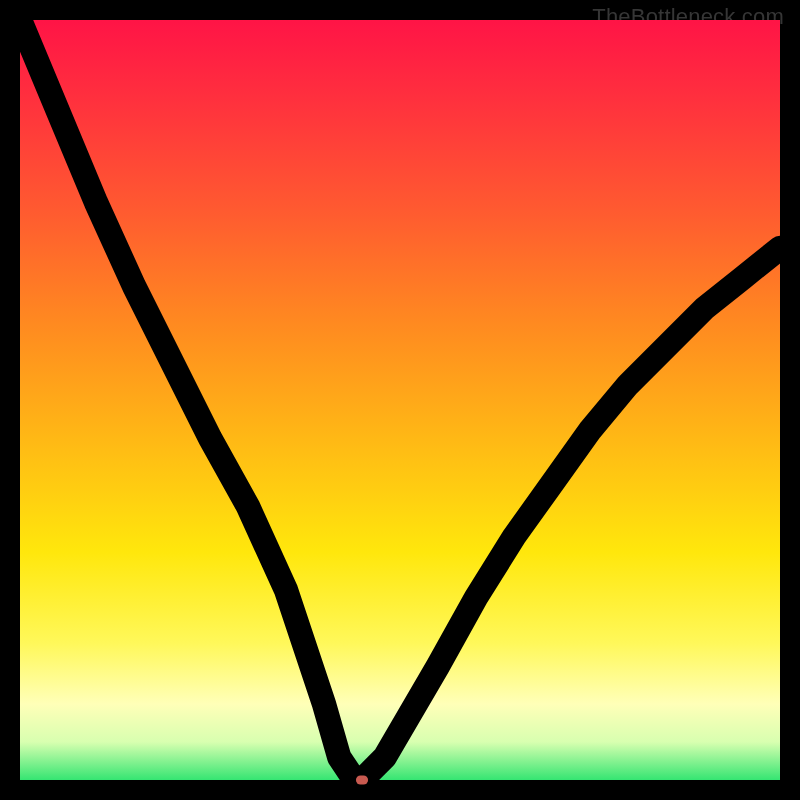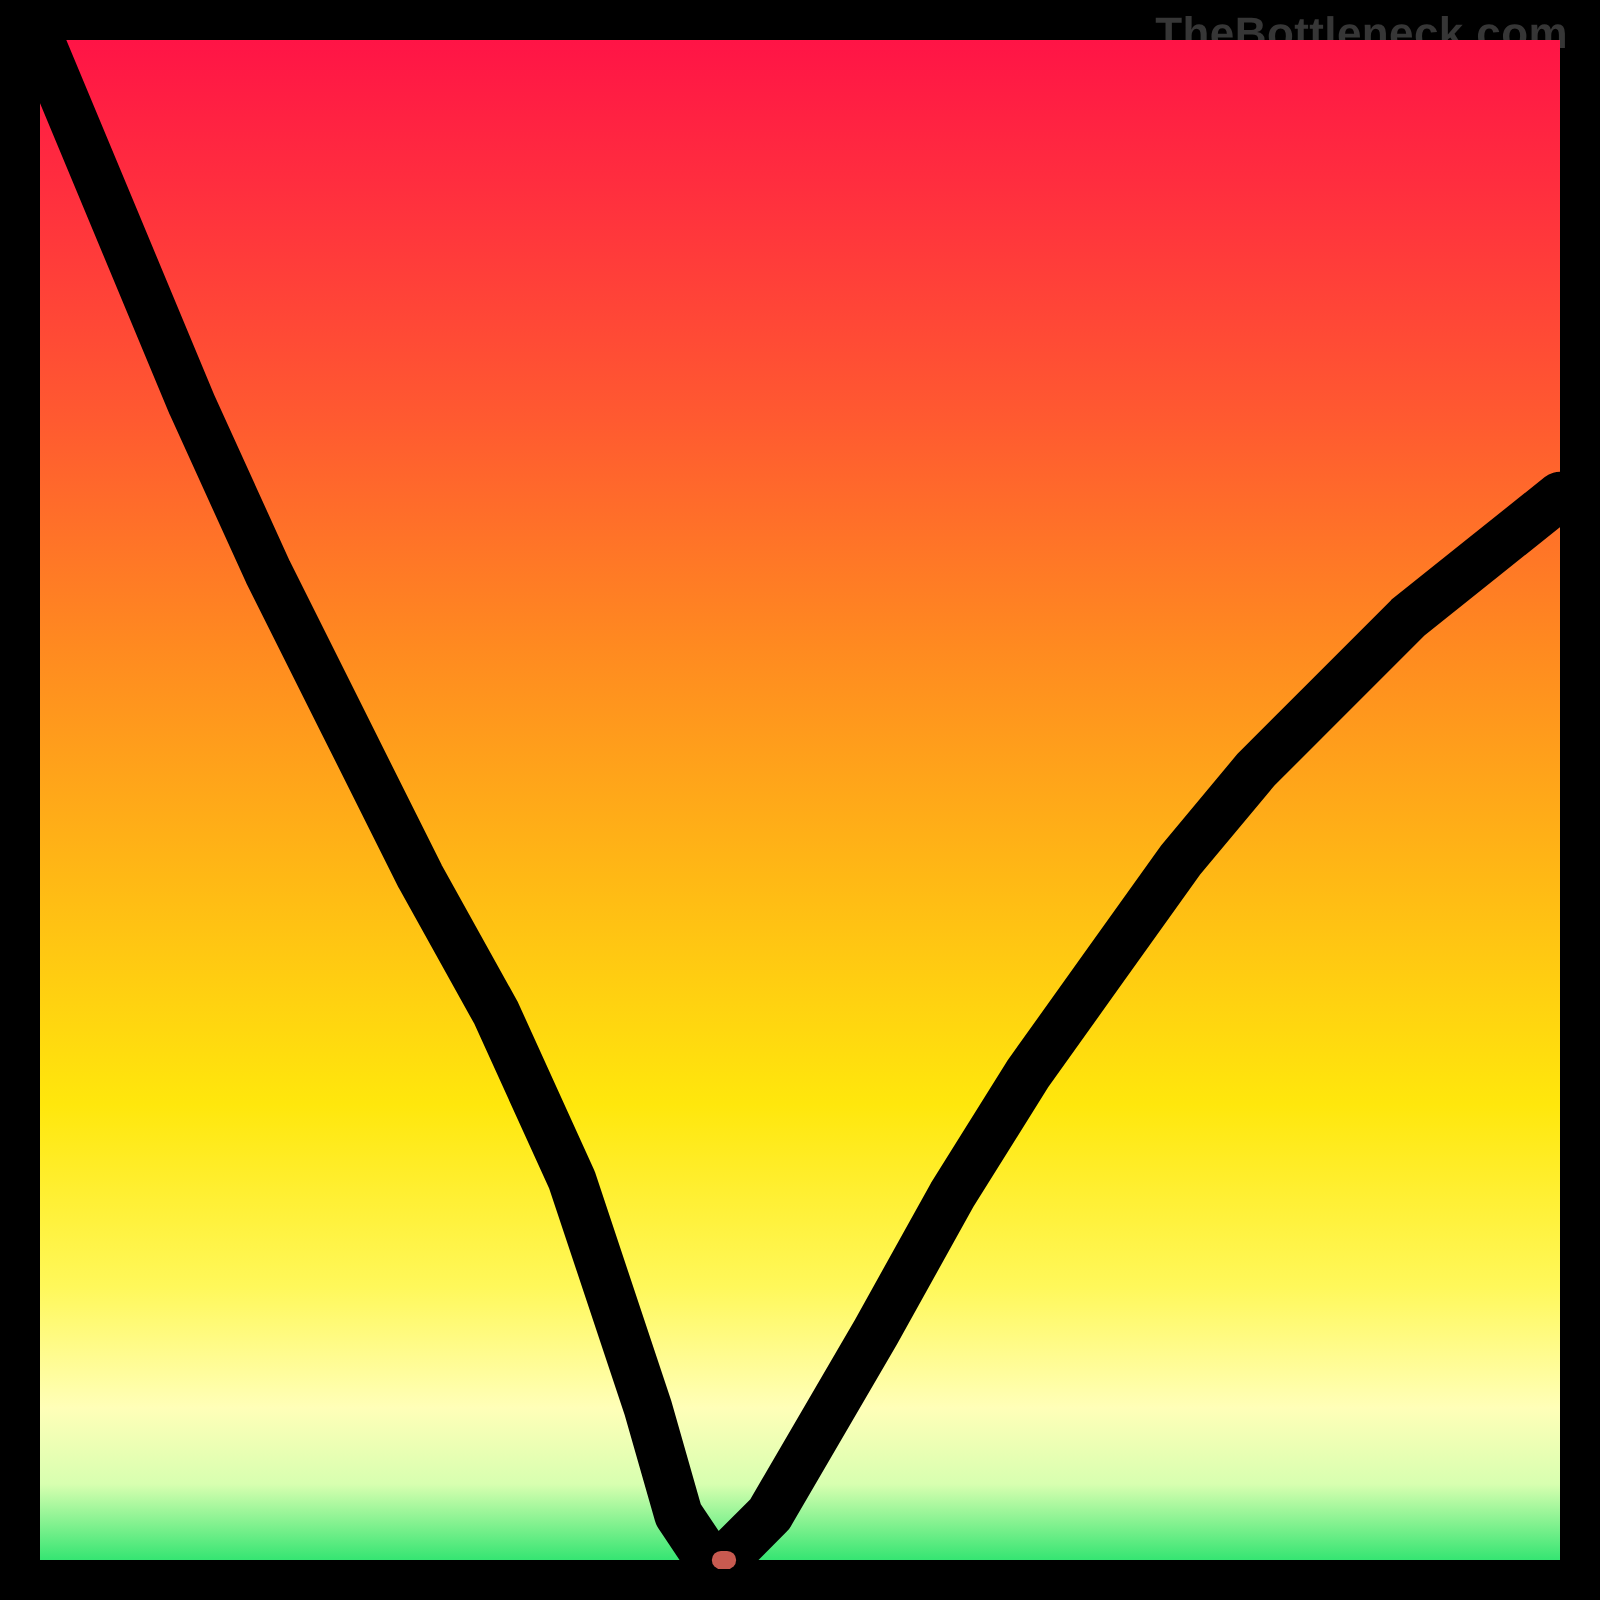--- a/index.html
+++ b/index.html
@@ -16,21 +16,21 @@
     width: 800px;
     height: 800px;
     background: #000000;
   }
   .watermark {
     position: absolute;
     top: 4px;
     right: 16px;
     color: #363636;
     font-size: 22px;
-    font-weight: 700;
+    font-weight: 400;
     letter-spacing: 0.2px;
     user-select: none;
   }
   .plot {
     position: absolute;
     left: 20px;
     top: 20px;
     width: 760px;
     height: 760px;
     

